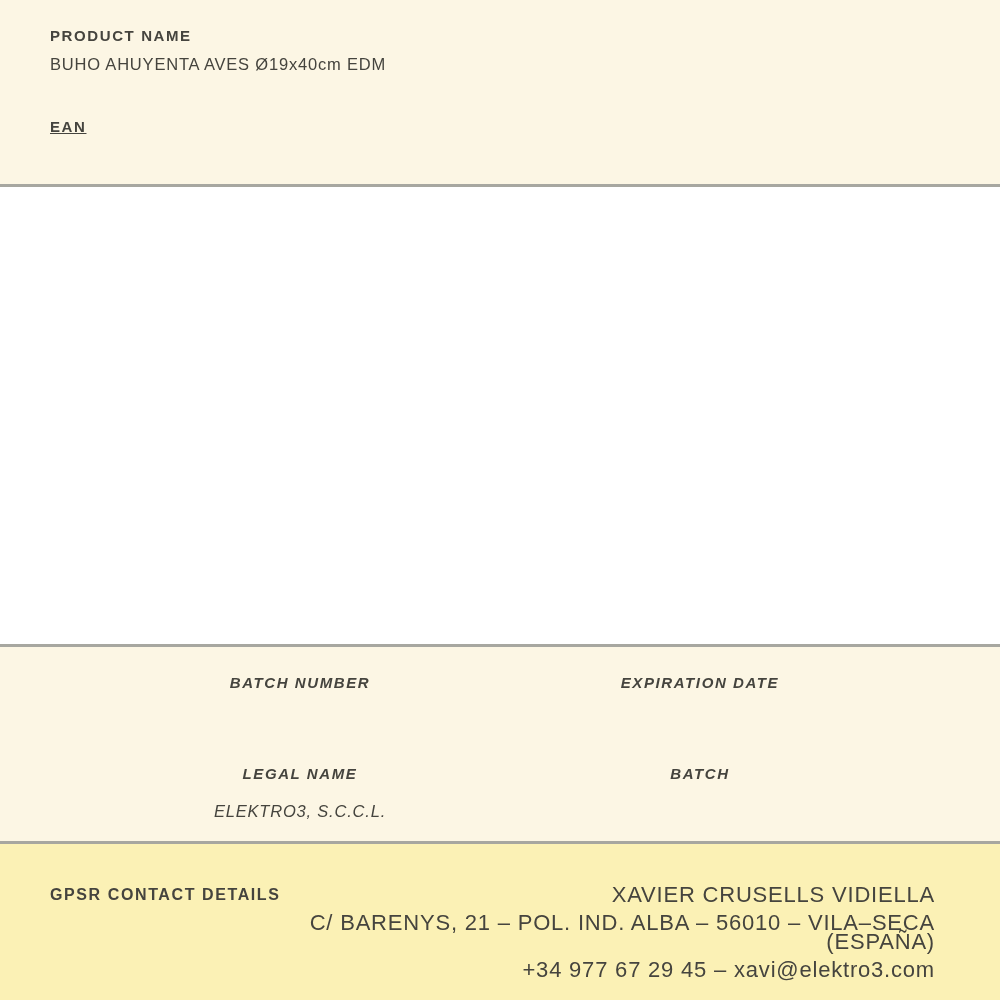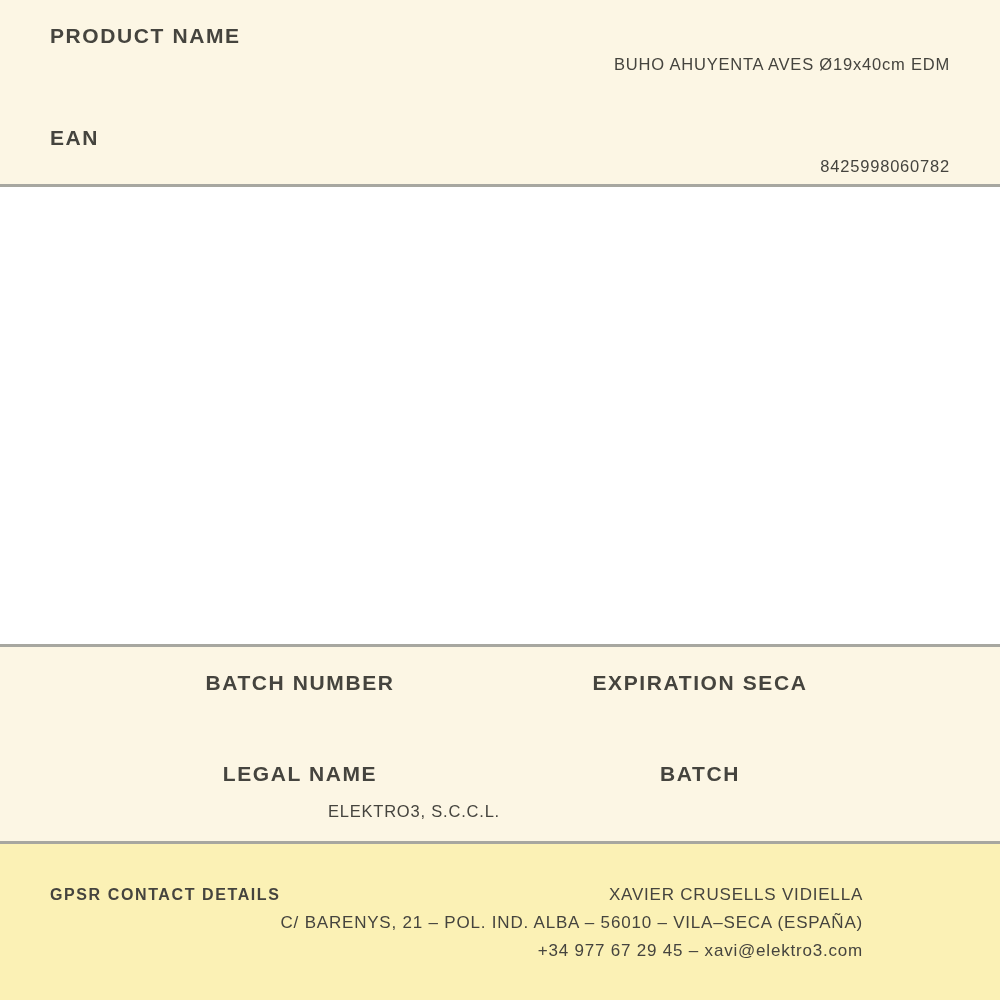--- a/index.html
+++ b/index.html
@@ -18,34 +18,34 @@
     box-sizing: border-box;
     height: 184px;
     background: #fcf6e4;
     padding: 27px 50px 0 50px;
   }
   .divider {
     height: 3px;
     background: #a7a7a0;
   }
   .field-label {
-    font-size: 21px;
+    font-size: 15px;
     font-weight: bold;
     letter-spacing: 1.6px;
     line-height: 18px;
   }
   .field-value {
     font-size: 16.5px;
     letter-spacing: 0.8px;
     line-height: 19px;
     margin-top: 10px;
-    text-align: right;
   }
   .field + .field {
-    margin-top: 55px;
+    margin-top: 44px;
+    text-decoration: underline;
   }
   .section-image {
     box-sizing: border-box;
     height: 457px;
     background: #ffffff;
   }
   .section-details {
     box-sizing: border-box;
     height: 194px;
     background: #fcf6e4;
@@ -53,77 +53,77 @@
   }
   .details-row {
     display: flex;
   }
   .details-row + .details-row {
     margin-top: 54px;
   }
   .details-cell {
     flex: 1;
     text-align: center;
+    font-style: italic;
   }
   .details-cell .field-value {
     margin-top: 19px;
   }
   .section-gpsr {
     box-sizing: border-box;
     height: 156px;
     background: #fbf1b5;
-    padding: 41px 24px 0 50px;
+    padding: 41px 65px 0 50px;
     display: flex;
-    justify-content: flex-start;
+    justify-content: space-between;
   }
   .gpsr-title {
     font-size: 16px;
     font-weight: bold;
     letter-spacing: 1.6px;
     line-height: 19px;
     white-space: nowrap;
   }
   .gpsr-contact {
     text-align: right;
   }
   .gpsr-line {
-    font-size: 17px;
+    font-size: 22px;
     letter-spacing: 0.8px;
     line-height: 19px;
     margin-bottom: 9px;
   }
 </style>
 </head>
 <body>
 
 <div class="section-top">
   <div class="field">
     <div class="field-label">PRODUCT NAME</div>
     <div class="field-value">BUHO AHUYENTA AVES Ø19x40cm EDM</div>
   </div>
   <div class="field">
     <div class="field-label">EAN</div>
-    <div class="field-value">8425998060782</div>
   </div>
 </div>
 
 <div class="divider"></div>
 
 <div class="section-image"></div>
 
 <div class="divider"></div>
 
 <div class="section-details">
   <div class="details-row">
     <div class="details-cell">
       <div class="field-label">BATCH NUMBER</div>
       <div class="field-value"></div>
     </div>
     <div class="details-cell">
-      <div class="field-label">EXPIRATION SECA</div>
+      <div class="field-label">EXPIRATION DATE</div>
       <div class="field-value"></div>
     </div>
   </div>
   <div class="details-row">
     <div class="details-cell">
       <div class="field-label">LEGAL NAME</div>
       <div class="field-value">ELEKTRO3, S.C.C.L.</div>
     </div>
     <div class="details-cell">
       <div class="field-label">BATCH</div>

